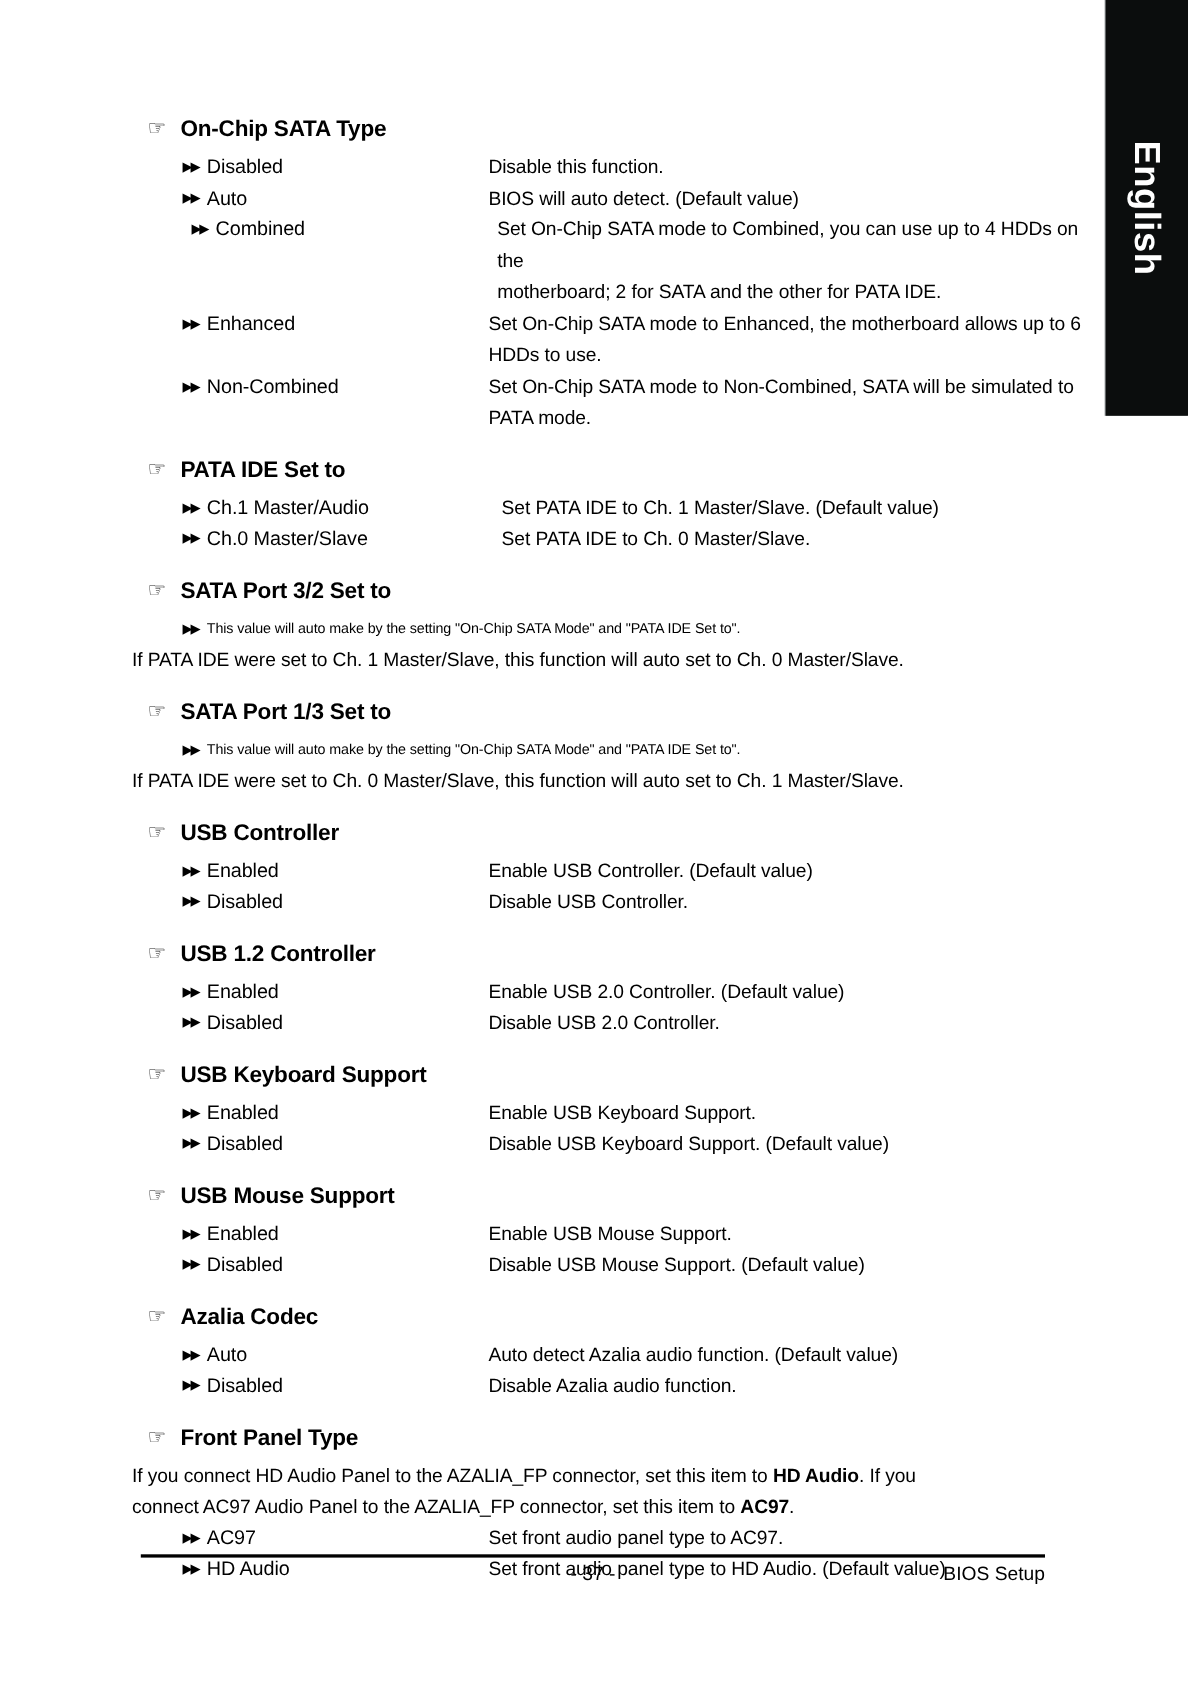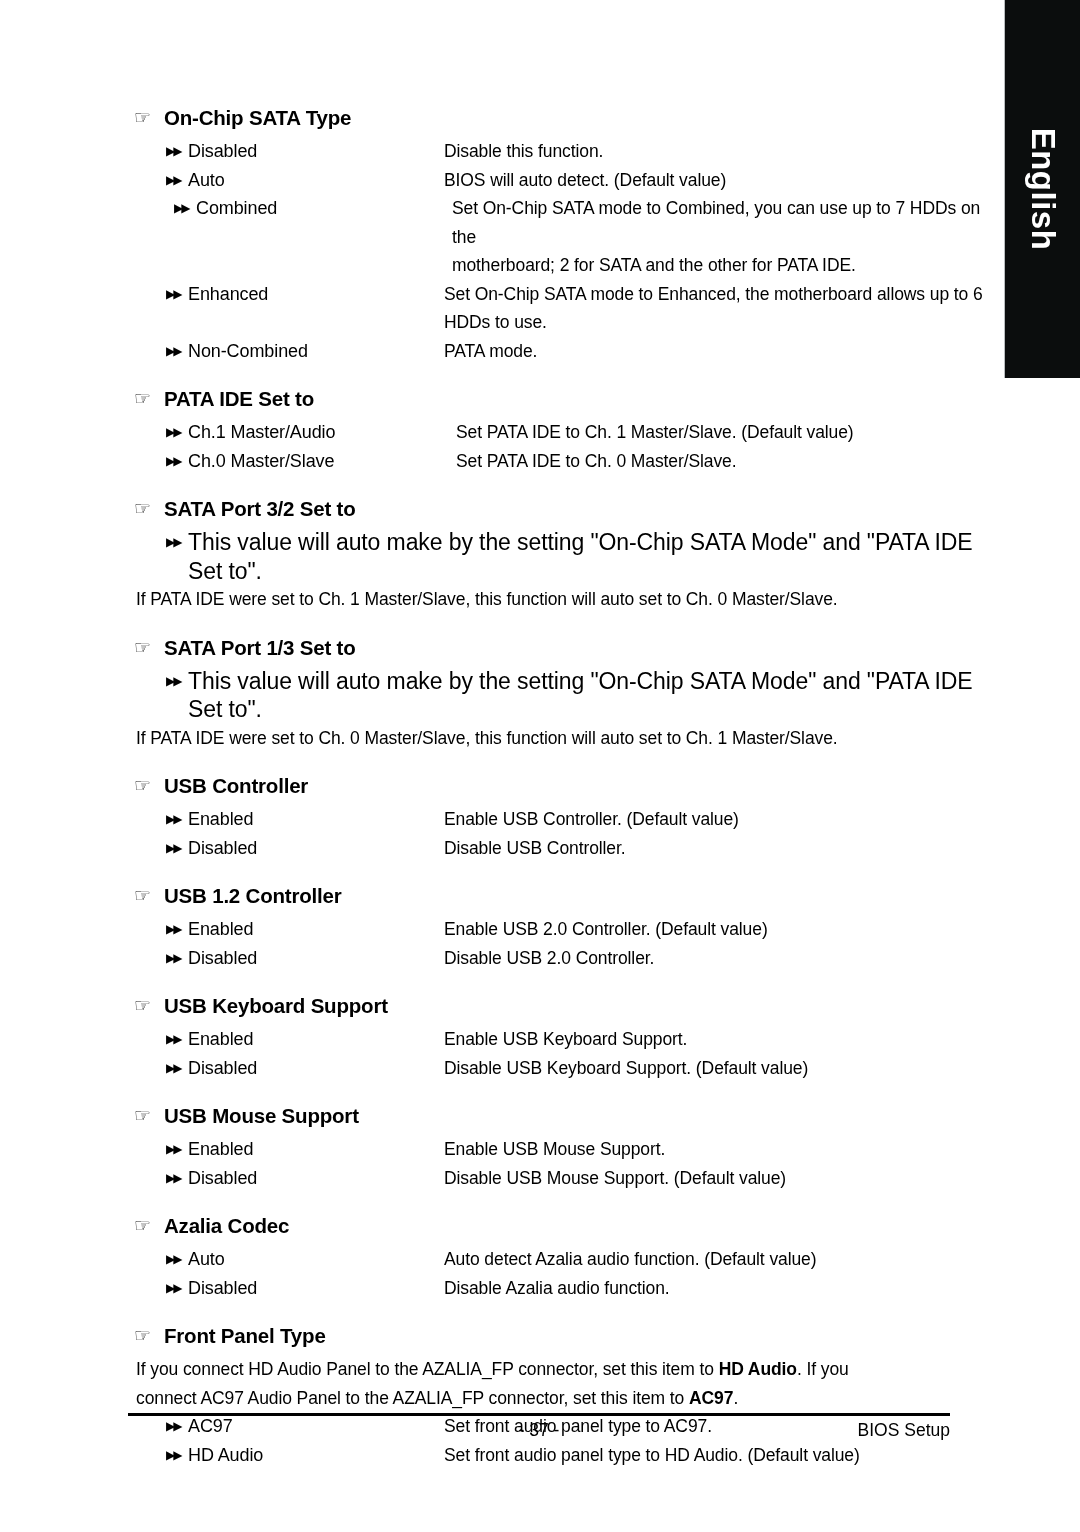--- a/index.html
+++ b/index.html
@@ -127,25 +127,25 @@
     line-height: 28.5px;
     letter-spacing: -0.1px;
   }
   .para-bullet {
     display: flex;
     align-items: flex-start;
     padding-left: 166px;
     line-height: 28.5px;
   }
   .para-bullet .ptext {
-    font-size: 23px;
+    font-size: 13px;
     line-height: 28.5px;
     letter-spacing: -0.1px;
   }
-  .para.deep { padding-left: 96px; margin-left: 40px; }
+  .para.deep { padding-left: 120px; }
 
   b.strong { font-weight: bold; }
 
   
   #footer {
     position: absolute;
     left: 128px;
     top: 1413px;
     width: 822px;
   }
@@ -190,36 +190,37 @@
       </div>
       <div class="opt-row">
         <span class="arrow-icon">▶▶</span>
         <span class="opt-label">Auto</span>
         <span class="opt-desc">BIOS will auto detect.  (Default value)</span>
       </div>
       <div class="opt-row extra-indent">
         <span class="arrow-icon">▶▶</span>
         <span class="opt-label">Combined</span>
         <span class="opt-desc">
-          <span class="cont">Set On-Chip SATA mode to Combined, you can use up to 7 HDDs on the</span>
+          <span class="cont">Set On-Chip SATA mode to Combined, you can use up to 4 HDDs on the</span>
           <span class="cont">motherboard; 2 for SATA and the other for PATA IDE.</span>
         </span>
       </div>
       <div class="opt-row">
         <span class="arrow-icon">▶▶</span>
         <span class="opt-label">Enhanced</span>
         <span class="opt-desc">
           <span class="cont">Set On-Chip SATA mode to Enhanced, the motherboard allows up to 6</span>
           <span class="cont">HDDs to use.</span>
         </span>
       </div>
       <div class="opt-row">
         <span class="arrow-icon">▶▶</span>
         <span class="opt-label">Non-Combined</span>
         <span class="opt-desc">
+          <span class="cont">Set On-Chip SATA mode to Non-Combined, SATA will be simulated to</span>
           <span class="cont">PATA mode.</span>
         </span>
       </div>
     </div>
 
     <div class="section">
       <div class="sec-head">
         <span class="hand-icon">☞</span>
         <span class="sec-title">PATA IDE Set to</span>
       </div>

